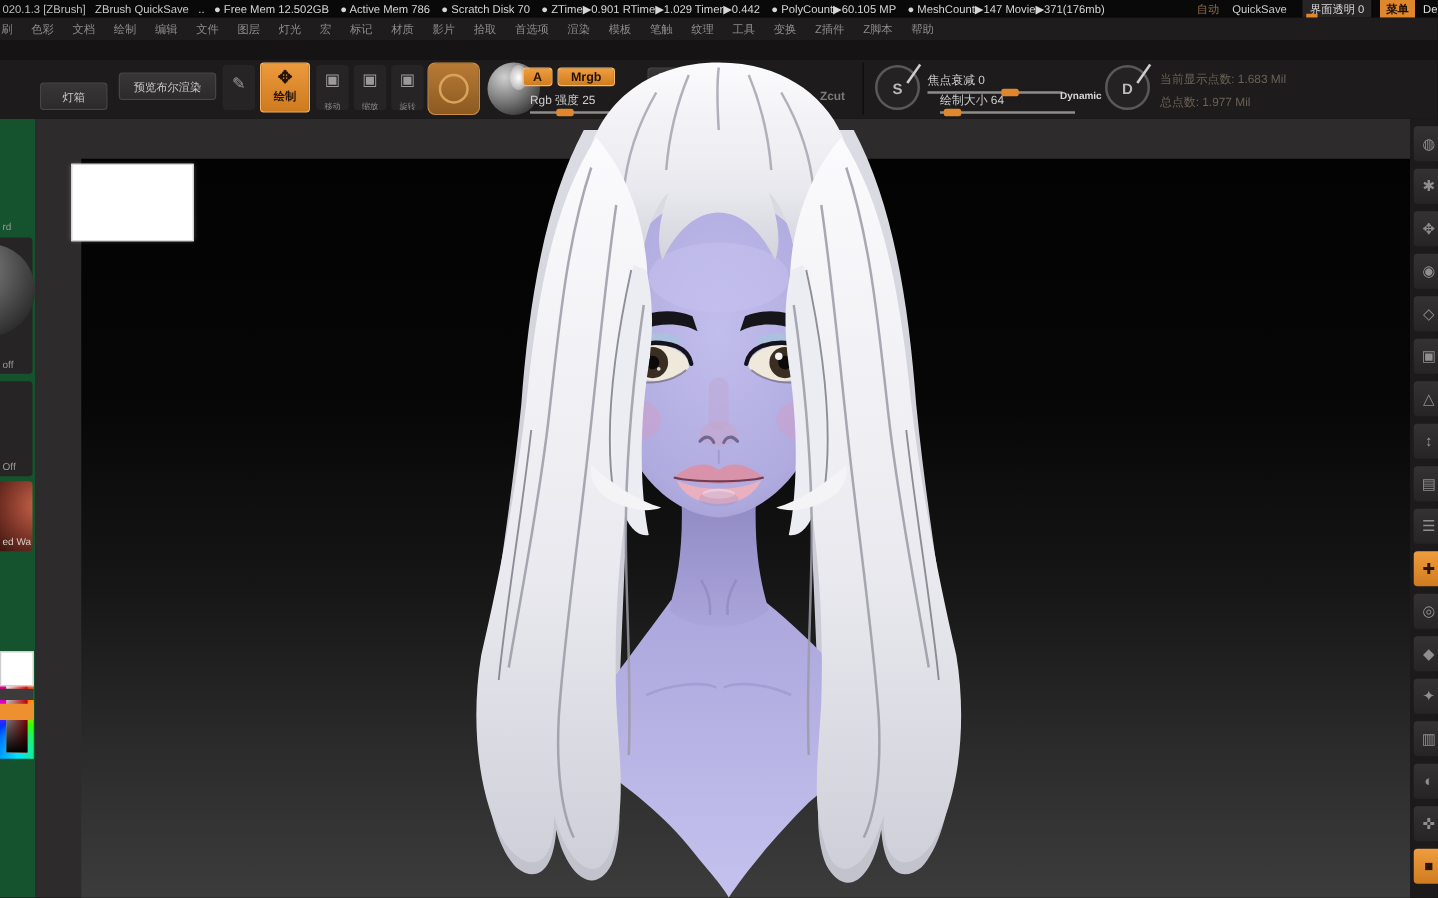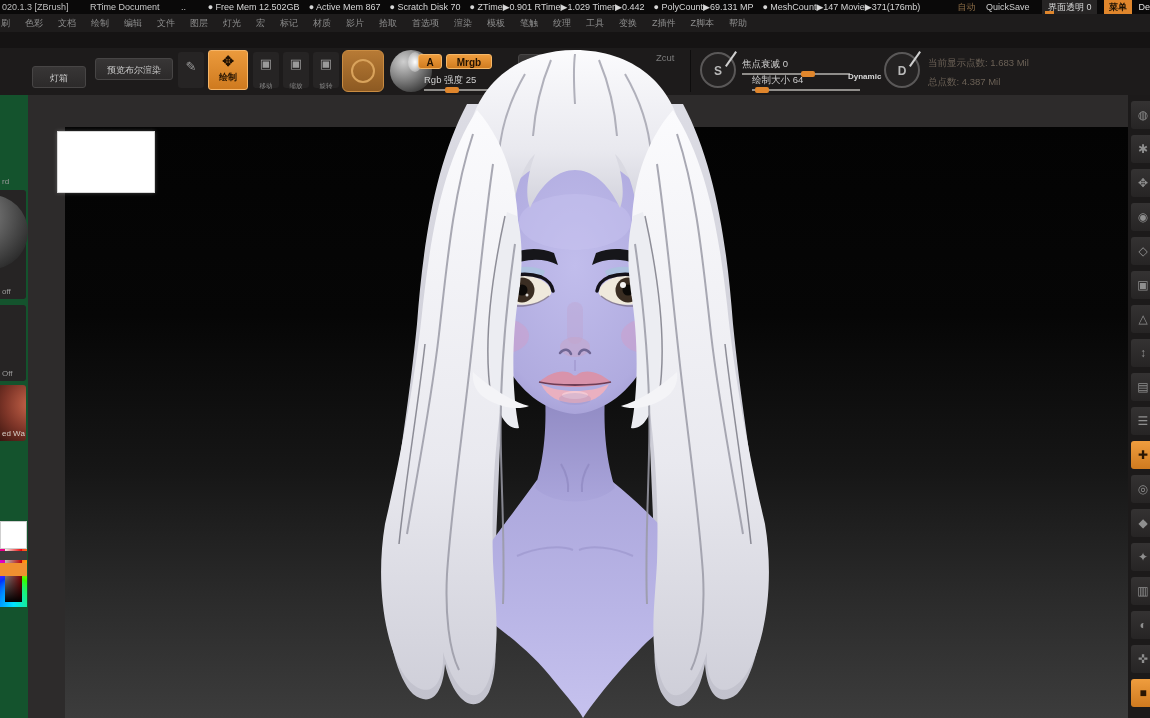--- a/index.html
+++ b/index.html
@@ -2,21 +2,21 @@
 <html><head>
 <meta charset="utf-8">
 <style>
   * { margin:0; padding:0; box-sizing:border-box; }
   html,body { width:1150px; height:718px; overflow:hidden; background:#141212;
     font-family:"Liberation Sans", sans-serif; }
   .abs { position:absolute; }
   
   #titlebar { left:0; top:0; width:1150px; height:14px; background:#0a0909;
     color:#cfcfcf; font-size:9px; line-height:14px; white-space:nowrap; z-index:40; }
-  #titlebar .tseg { display:inline-block; margin-right:19px; }
+  #titlebar .tseg { display:inline-block; margin-right:5px; }
   #title-left { color:#bdbdbd; margin-left:2px; }
   #title-doc { color:#c9c9c9; }
   #tstats { display:inline-block; }
   #tstats span { margin-right:9px; color:#d6d6d6; }
   #tb-right { position:absolute; right:0; top:0; height:14px; }
   #auto-label { color:#8a6b45; margin-right:8px; }
   #quicksave { color:#cdcdcd; margin-right:10px; }
   #ui-opacity { background:#262424; color:#d8d8d8; padding:0 6px; display:inline-block;
     position:relative; }
   #ui-opacity .tick { position:absolute; left:3px; bottom:0; width:9px; height:3px; background:#e0862c; }
@@ -66,23 +66,23 @@
   #right-shelf { left:1128px; top:95px; width:22px; height:623px; background:#1c1a1a; z-index:15; }
   .rtile { position:relative; margin:6px 0 0 3px; width:24px; height:28px; background:linear-gradient(#343232,#262424);
     border-radius:3px; color:#8f8f8f; font-size:12px; line-height:28px; text-align:center; overflow:hidden; }
   .rtile.active { background:linear-gradient(#ef9d3e,#cf7a1f); color:#2a1603; }
 </style>
 </head>
 <body>
 
 <div id="titlebar" class="abs">
   <span id="title-left" class="tseg">020.1.3 [ZBrush]</span>
-  <span id="title-doc" class="tseg">RTime Document</span>
+  <span id="title-doc" class="tseg">ZBrush QuickSave</span>
   <span class="tseg">..</span>
-  <span id="tstats"><span>● Free Mem 12.502GB</span><span>● Active Mem 867</span><span>● Scratch Disk 70</span><span>● ZTime▶0.901  RTime▶1.029  Timer▶0.442</span><span>● PolyCount▶69.131 MP</span><span>● MeshCount▶147   Movie▶371(176mb)</span></span>
+  <span id="tstats"><span>● Free Mem 12.502GB</span><span>● Active Mem 786</span><span>● Scratch Disk 70</span><span>● ZTime▶0.901  RTime▶1.029  Timer▶0.442</span><span>● PolyCount▶60.105 MP</span><span>● MeshCount▶147   Movie▶371(176mb)</span></span>
   <span id="tb-right">
     <span id="auto-label">自动</span>
     <span id="quicksave">QuickSave</span>
     <span id="ui-opacity"><span>界面透明 0</span><span class="tick"></span></span>
     <span id="menu-btn">菜单</span>
     <span id="title-clip">De</span>
   </span>
 </div>
 
 <div id="menubar" class="abs">
@@ -137,21 +137,21 @@
   </div>
   <div class="mini-orange" style="left:418px;top:6px;width:24px;height:15px;line-height:15px;">A</div>
   <div class="mini-orange" style="left:446px;top:6px;width:46px;height:15px;line-height:15px;">Mrgb</div>
   <div class="tbtn" style="left:518px;top:6px;width:34px;height:15px;line-height:15px;">Rgb</div>
   <div class="slider" style="left:424px;top:26px;width:96px;">
     <span>Rgb 强度 25</span>
     <div class="track">
         <div class="handle" style="left:22%;"></div>
       </div>
   </div>
-  <div class="dimstat" style="left:656px;top:4px;color:#7b7b7b;">Zcut</div>
+  <div class="dimstat" style="left:656px;top:24px;color:#7b7b7b;font-weight:bold;">Zcut</div>
   <div class="vdiv" style="left:690px;top:2px;"></div>
   <div style="position:absolute;left:700px;top:4px;width:36px;height:36px;border-radius:50%;border:2px solid #5a5858;background:#242222;
        color:#b9b9b9;text-align:center;line-height:34px;font-size:12px;font-weight:bold;">
     <span>S</span>
     <div style="position:absolute;right:2px;top:-4px;width:2px;height:18px;background:#cfcfcf;transform:rotate(35deg);"></div>
   </div>
   <div class="slider" style="left:742px;top:10px;width:108px;">
     <span>焦点衰减 0</span>
     <div class="track">
         <div class="handle" style="left:55%;"></div>
@@ -163,21 +163,21 @@
         <div class="handle" style="left:3%;"></div>
       </div>
   </div>
   <div class="dimstat" style="left:848px;top:24px;color:#d8d8d8;font-weight:bold;font-size:8px;">Dynamic</div>
   <div style="position:absolute;left:884px;top:4px;width:36px;height:36px;border-radius:50%;border:2px solid #5a5858;background:#242222;
        color:#b9b9b9;text-align:center;line-height:34px;font-size:12px;font-weight:bold;">
     <span>D</span>
     <div style="position:absolute;right:2px;top:-4px;width:2px;height:18px;background:#cfcfcf;transform:rotate(35deg);"></div>
   </div>
   <div class="dimstat" style="left:928px;top:9px;">当前显示点数: 1.683 Mil</div>
-  <div class="dimstat" style="left:928px;top:28px;">总点数: 4.387 Mil</div>
+  <div class="dimstat" style="left:928px;top:28px;">总点数: 1.977 Mil</div>
 </div>
 
 <div id="canvas-outer" class="abs">
   <div id="doc-canvas"></div>
   <div id="white-panel"></div>
 </div>
 
 <div id="model-wrap" class="abs">
 <svg width="440" height="680" viewBox="0 0 440 680">
   <defs>

